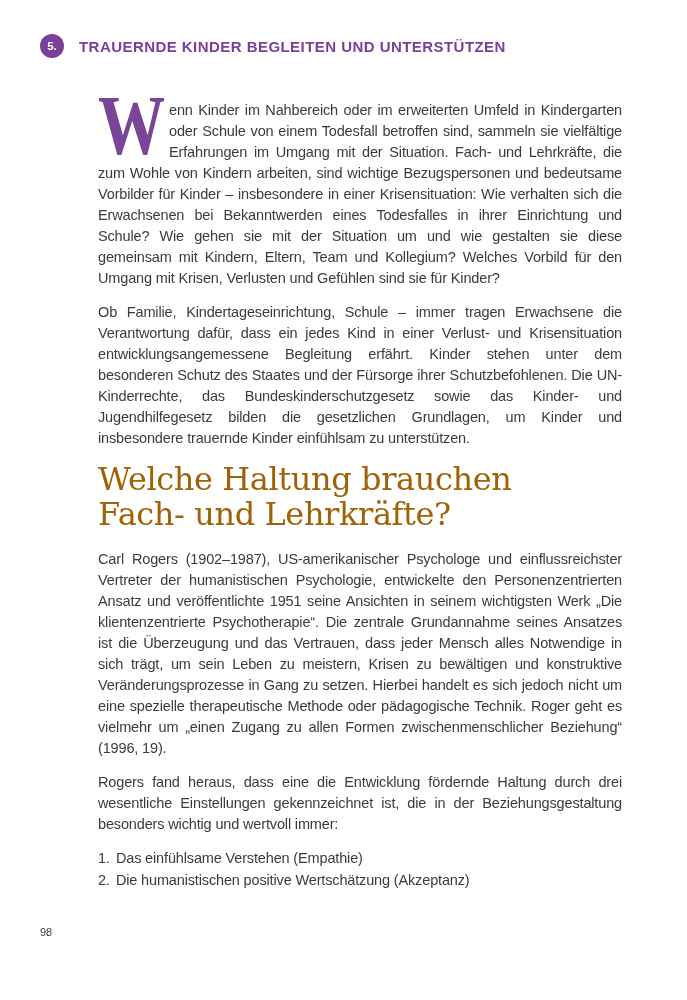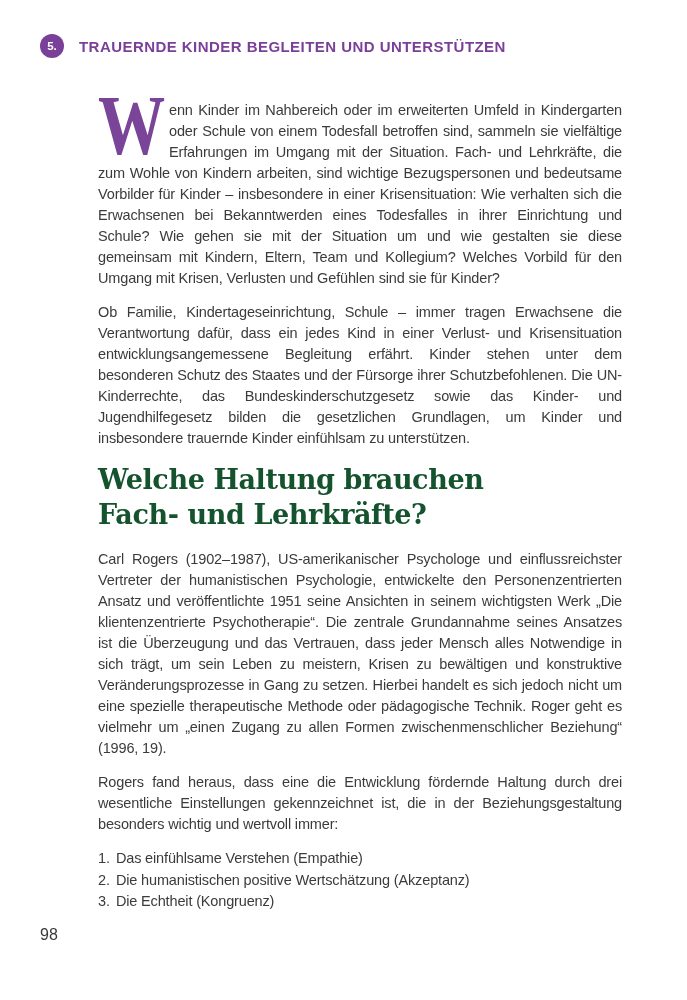--- a/index.html
+++ b/index.html
@@ -42,36 +42,36 @@
   .dropcap {
     float: left; width: 63px; height: 62px;
     font-family: "Liberation Serif", serif;
     font-weight: 700; font-size: 84px; line-height: 84px;
     color: #7a4598;
     margin: -16px 8px 0 0;
     transform: scaleX(0.8); transform-origin: 0 0;
   }
   .section-heading {
     font-family: "DejaVu Serif", serif;
-    font-weight: 700; font-size: 27px; line-height: 35px;
-    color: #14532d; letter-spacing: -0.4px;
+    font-weight: 400; font-size: 32px; line-height: 35px;
+    color: #a16207; letter-spacing: -0.4px;
     white-space: pre-line;
     margin: 9px 0 17px 0;
   }
   .num-list { margin-top: 0; }
   .num-list-item {
     font-size: 14.5px; line-height: 21.5px; color: #3b3b3a;
     letter-spacing: -0.15px;
   }
   .num-list-item .num { display: inline-block; min-width: 14px; }
 
   
   .page-number {
     position: absolute; left: 40px; top: 926px;
-    font-size: 16px; color: #3a3a39;
+    font-size: 11px; color: #3a3a39;
   }
 </style>
 </head>
 <body>
 
 <div class="page">
 
   <header class="chapter-header">
     <span class="chapter-badge">
       <span>5.</span>
@@ -96,23 +96,19 @@
 
     <div class="num-list">
       <div class="num-list-item">
         <span class="num">1.</span>
         <span>Das einfühlsame Verstehen (Empathie)</span>
       </div>
       <div class="num-list-item">
         <span class="num">2.</span>
         <span>Die humanistischen positive Wertschätzung (Akzeptanz)</span>
       </div>
-      <div class="num-list-item">
-        <span class="num">3.</span>
-        <span>Die Echtheit (Kongruenz)</span>
-      </div>
     </div>
 
   </main>
 
   <div class="page-number">98</div>
 
 </div>
 
 </body></html>

